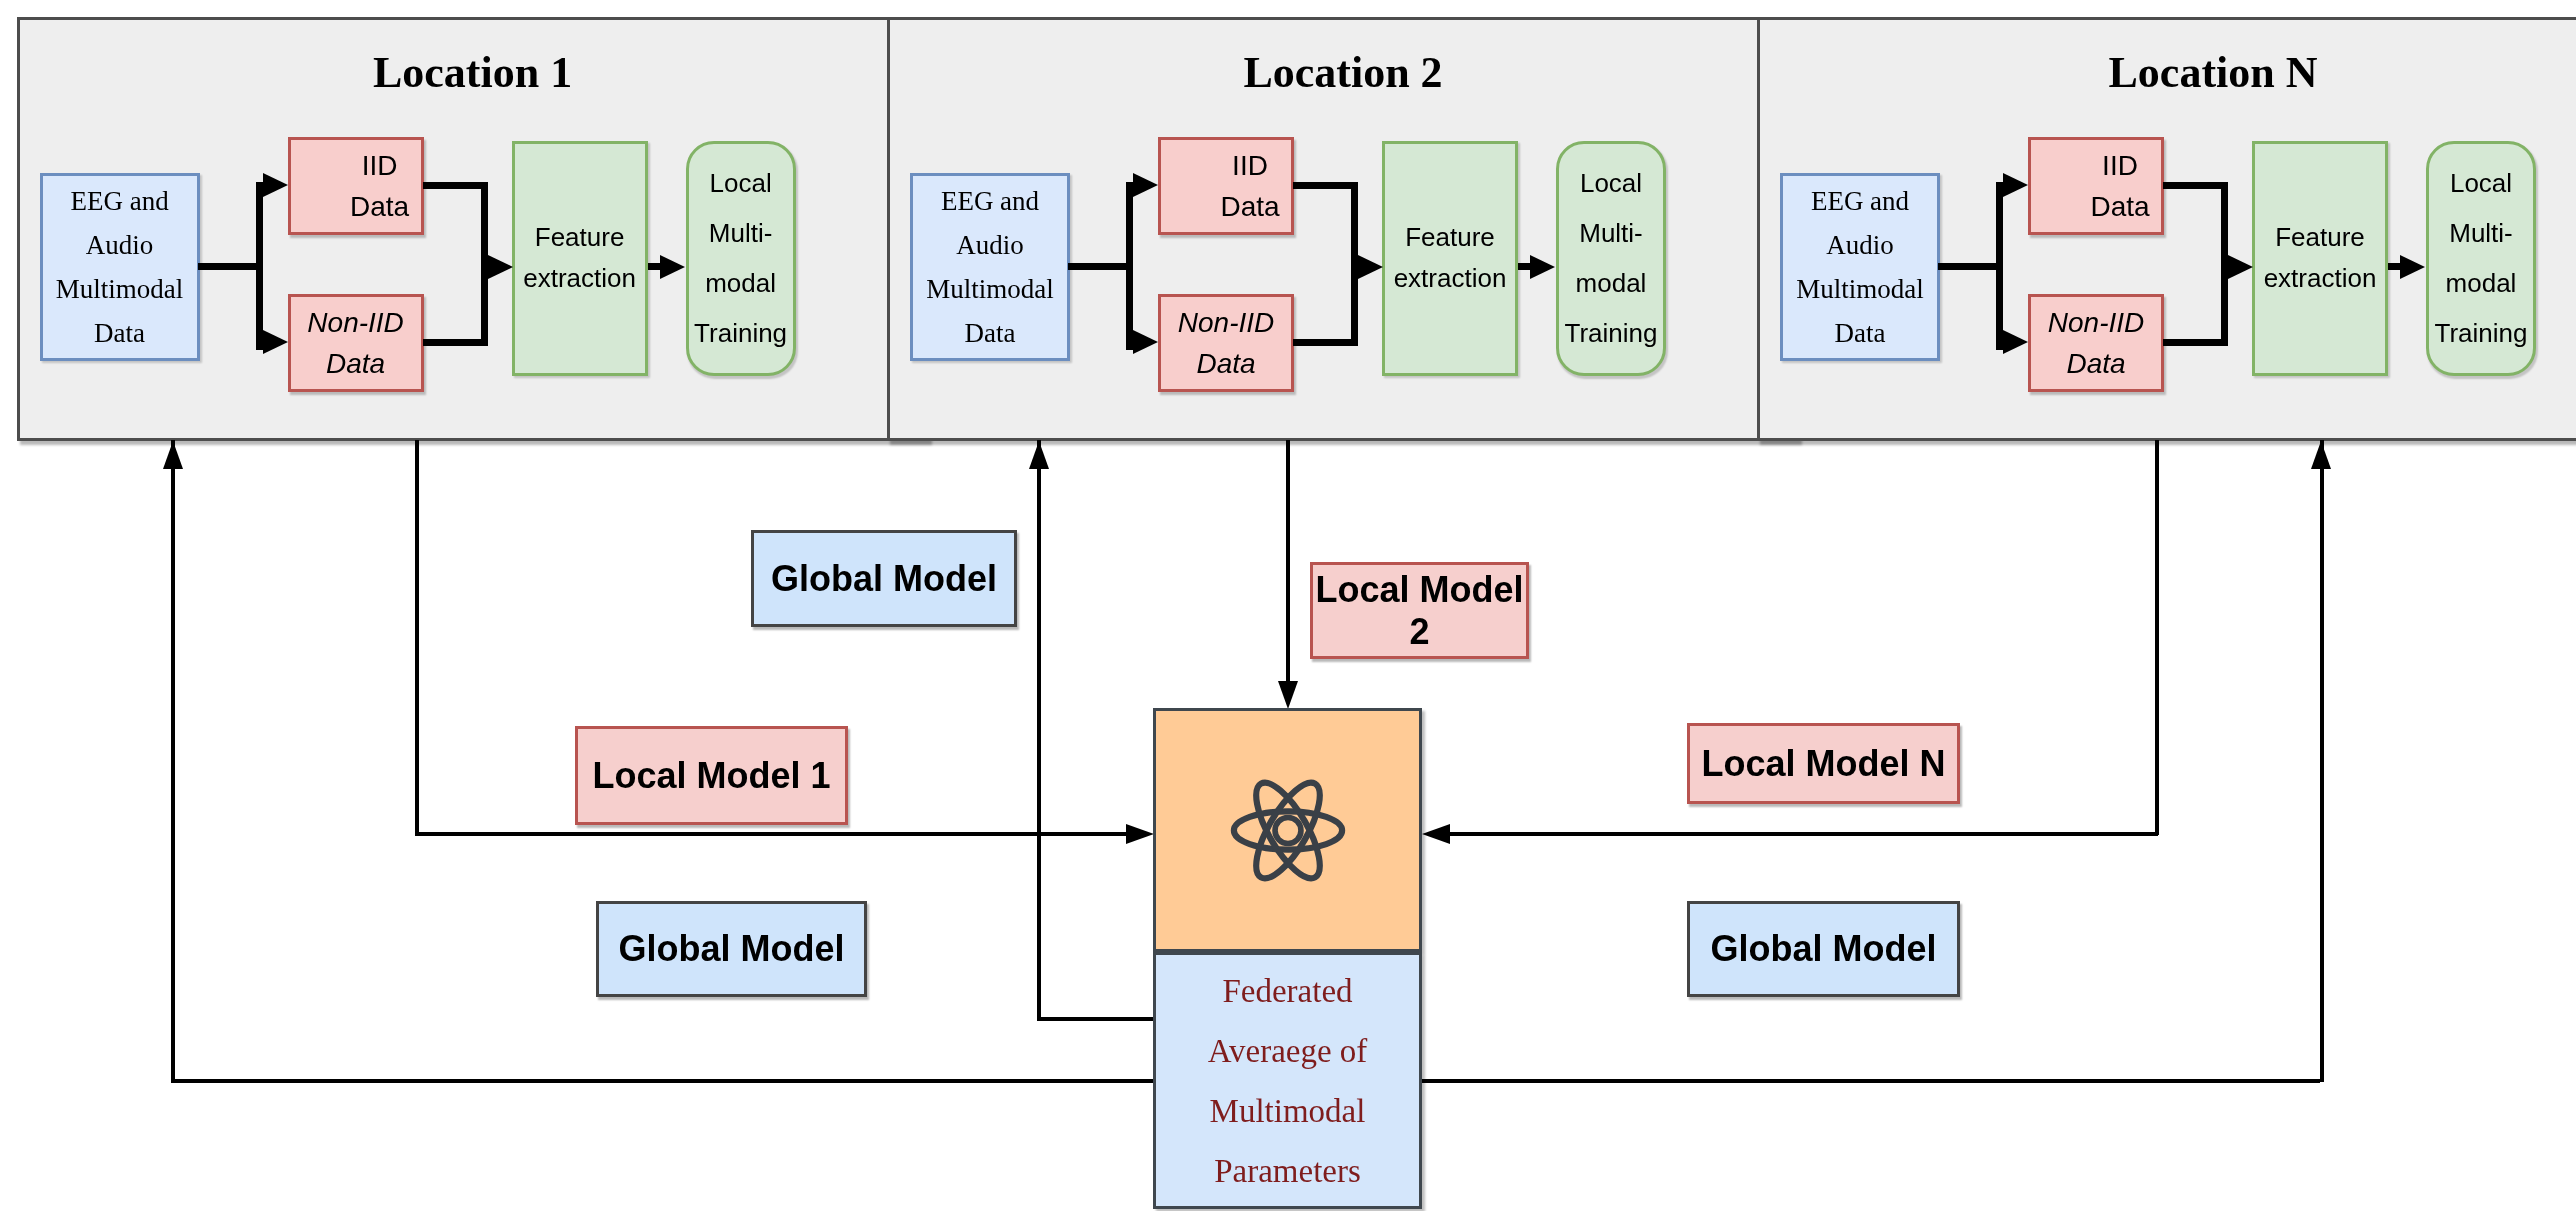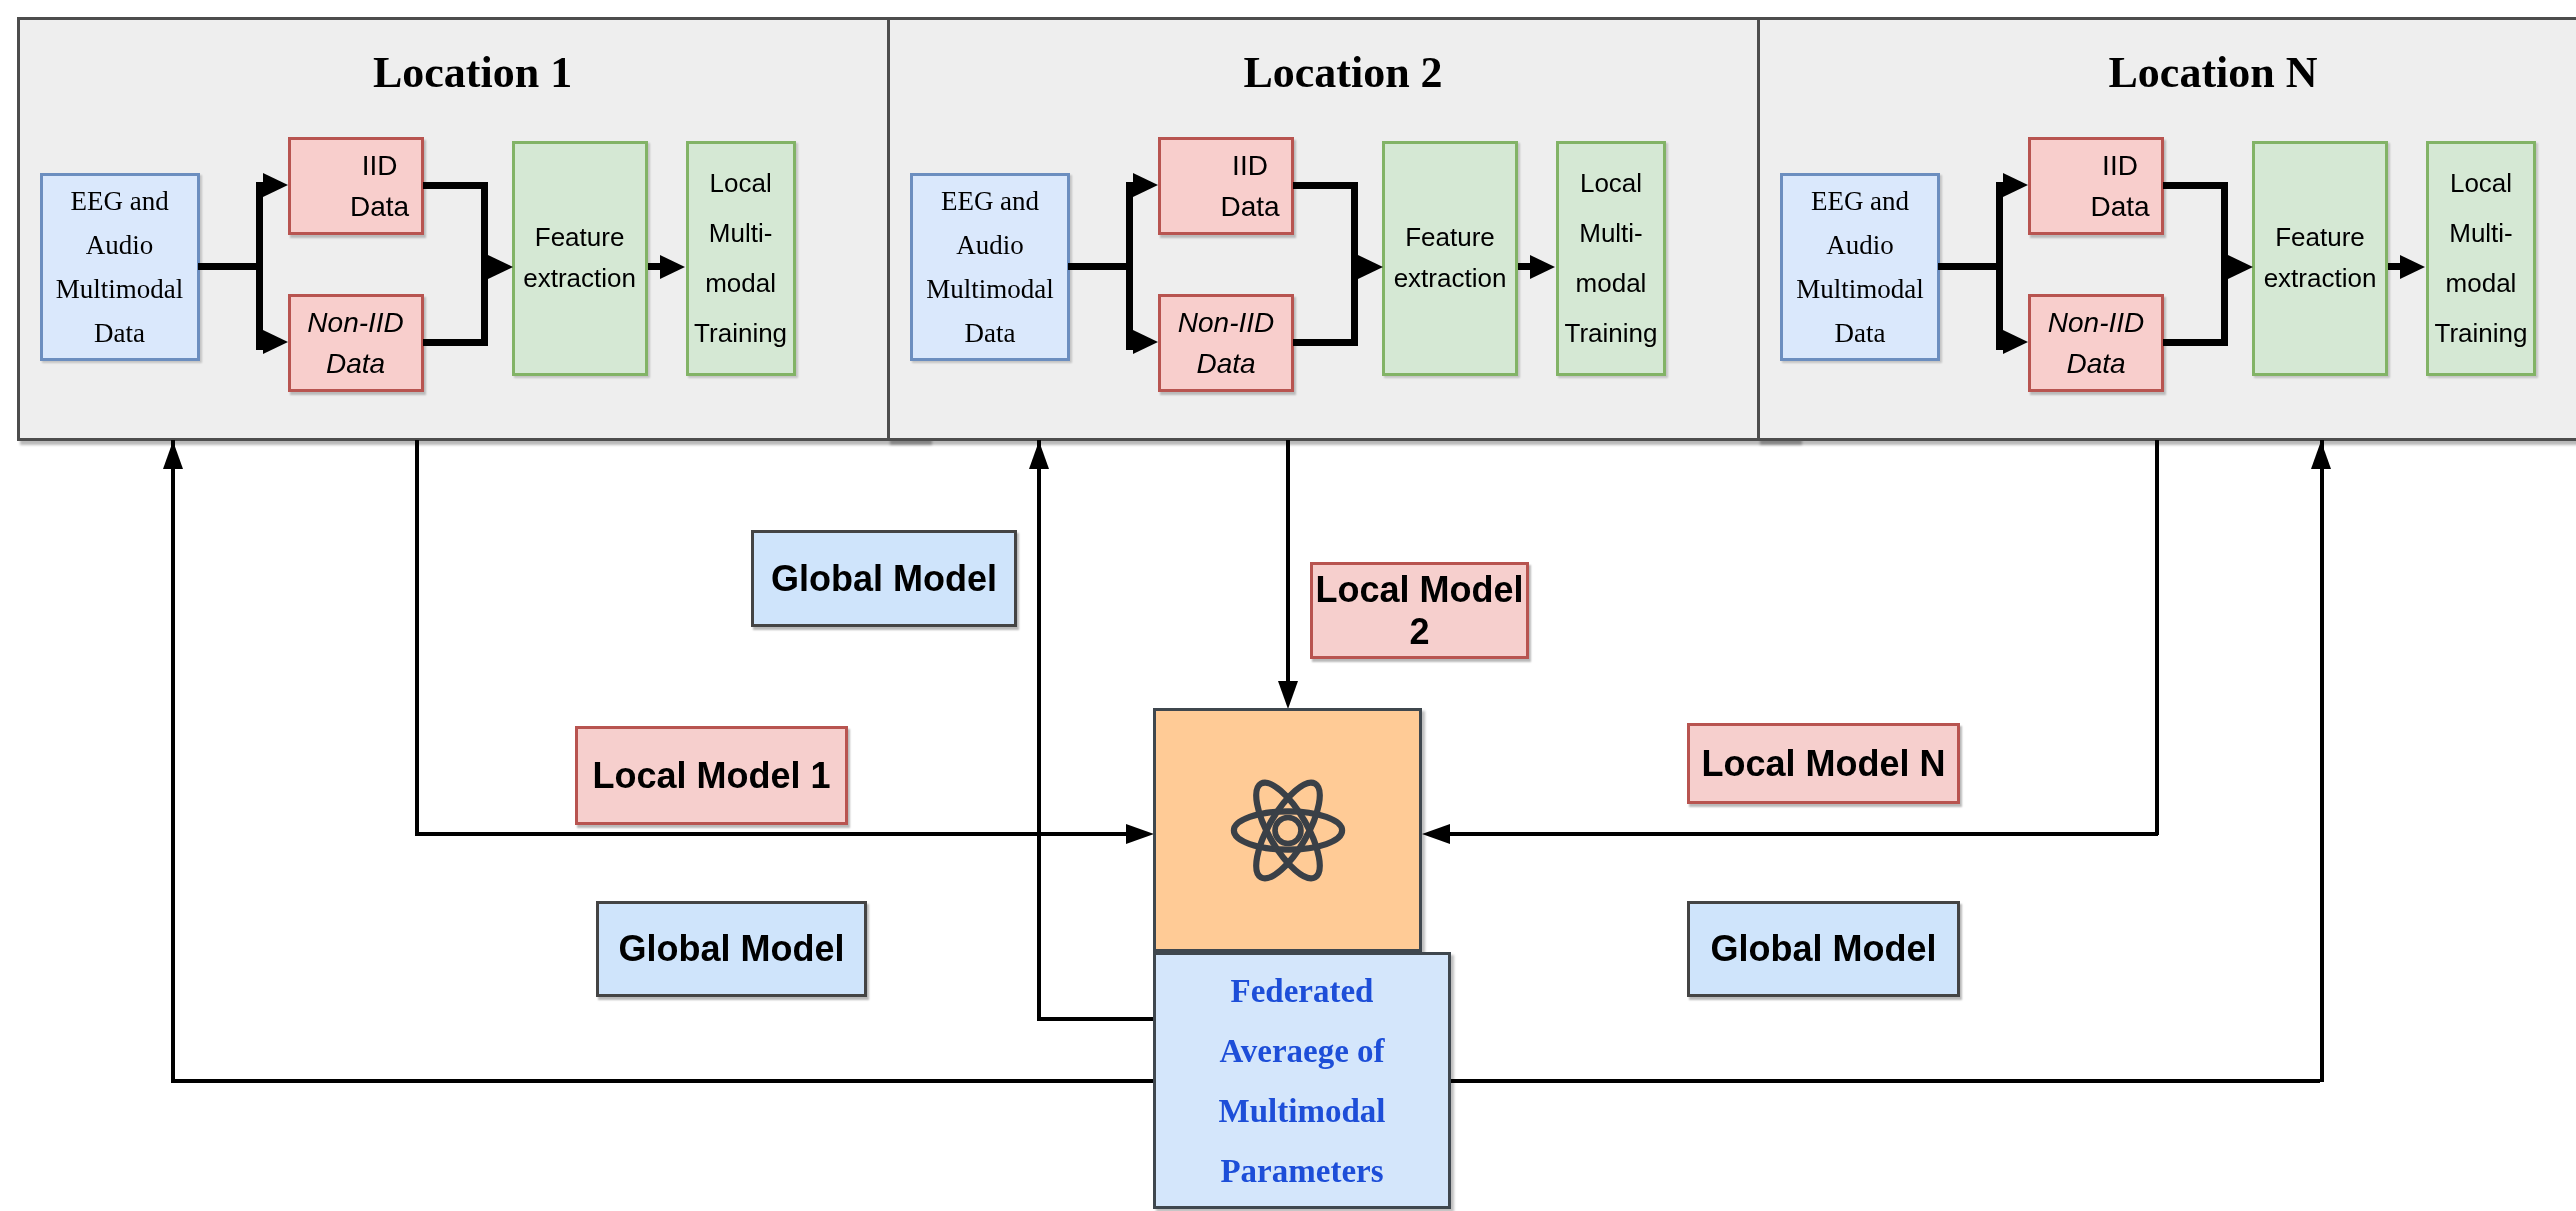--- a/index.html
+++ b/index.html
@@ -39,46 +39,46 @@
     box-shadow:1.8px 3px 1.8px rgba(0,0,0,0.22);
   }
   .iid-box{left:268px;top:117px;width:136px;height:98px;padding-left:48px;}
   .noniid-box{left:268px;top:274px;width:136px;height:98px;font-style:italic;}
   .green-box{
     background:#d5e8d4;border:3px solid #82b366;
     font-size:26px;line-height:41px;
     box-shadow:1.8px 2.4px 1.8px rgba(0,0,0,0.18);
   }
   .feature-box{left:492px;top:121px;width:136px;height:235px;}
-  .training-box{left:666px;top:121px;width:110px;height:235px;line-height:50px;}
+  .training-box{left:666px;top:121px;width:110px;height:235px;line-height:50px;border-radius:28px;}
   
   .line{position:absolute;background:#000000;}
   .iline{position:absolute;background:#000000;}
   .head{position:absolute;width:0;height:0;}
   
   .ihead-right{border-left:25px solid #000;border-top:12px solid transparent;border-bottom:12px solid transparent;}
   
   .xhead-up{border-bottom:28px solid #000;border-left:10px solid transparent;border-right:10px solid transparent;}
   .xhead-down{border-top:28px solid #000;border-left:10px solid transparent;border-right:10px solid transparent;}
   .xhead-right{border-left:28px solid #000;border-top:10px solid transparent;border-bottom:10px solid transparent;}
   .xhead-left{border-right:28px solid #000;border-top:10px solid transparent;border-bottom:10px solid transparent;}
   
   .agg-box{
     position:absolute;left:1153px;top:708px;width:269px;height:244px;
     background:#ffcb96;border:3.6px solid #3f474e;box-sizing:border-box;
     display:flex;align-items:center;justify-content:center;
     box-shadow:3px 3px 2.4px rgba(0,0,0,0.25);
   }
   .fed-box{
-    position:absolute;left:1153px;top:952px;width:298px;height:257px;
+    position:absolute;left:1153px;top:952px;width:269px;height:257px;
     background:#d4e6fb;border:3.6px solid #3f474e;box-sizing:border-box;
     display:flex;align-items:center;justify-content:center;
     text-align:center;white-space:pre-line;
     font-family:"Liberation Serif","DejaVu Serif",serif;
-    font-weight:bold;font-size:33px;line-height:60px;color:#1d4ed8;
+    font-weight:normal;font-size:33px;line-height:60px;color:#7f1d1d;
     box-shadow:3px 3px 2.4px rgba(0,0,0,0.25);
   }
   
   .edge-label{
     position:absolute;display:flex;align-items:center;justify-content:center;
     text-align:center;box-sizing:border-box;
     font-weight:bold;font-size:36px;color:#000;
     box-shadow:2.4px 3px 1.8px rgba(0,0,0,0.28);
   }
   .edge-label.blue{background:#cfe4fb;border:3px solid #444444;}

